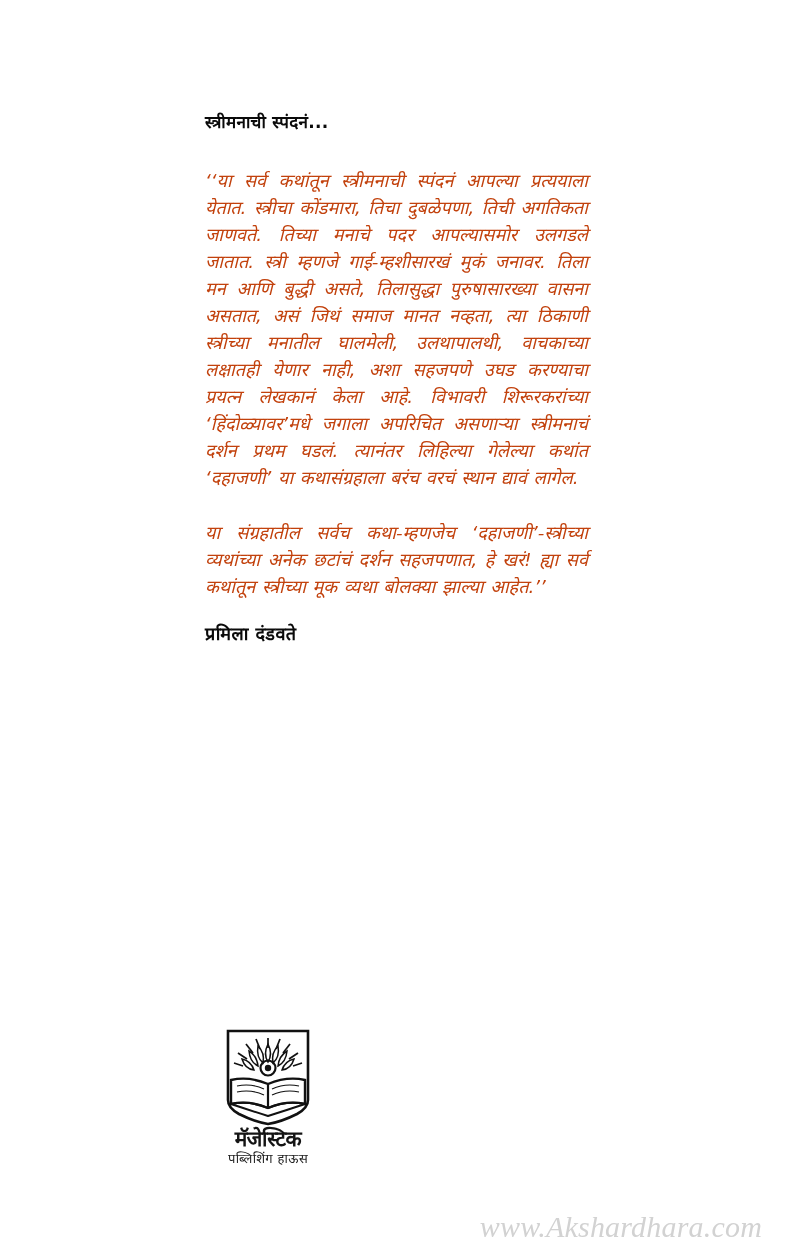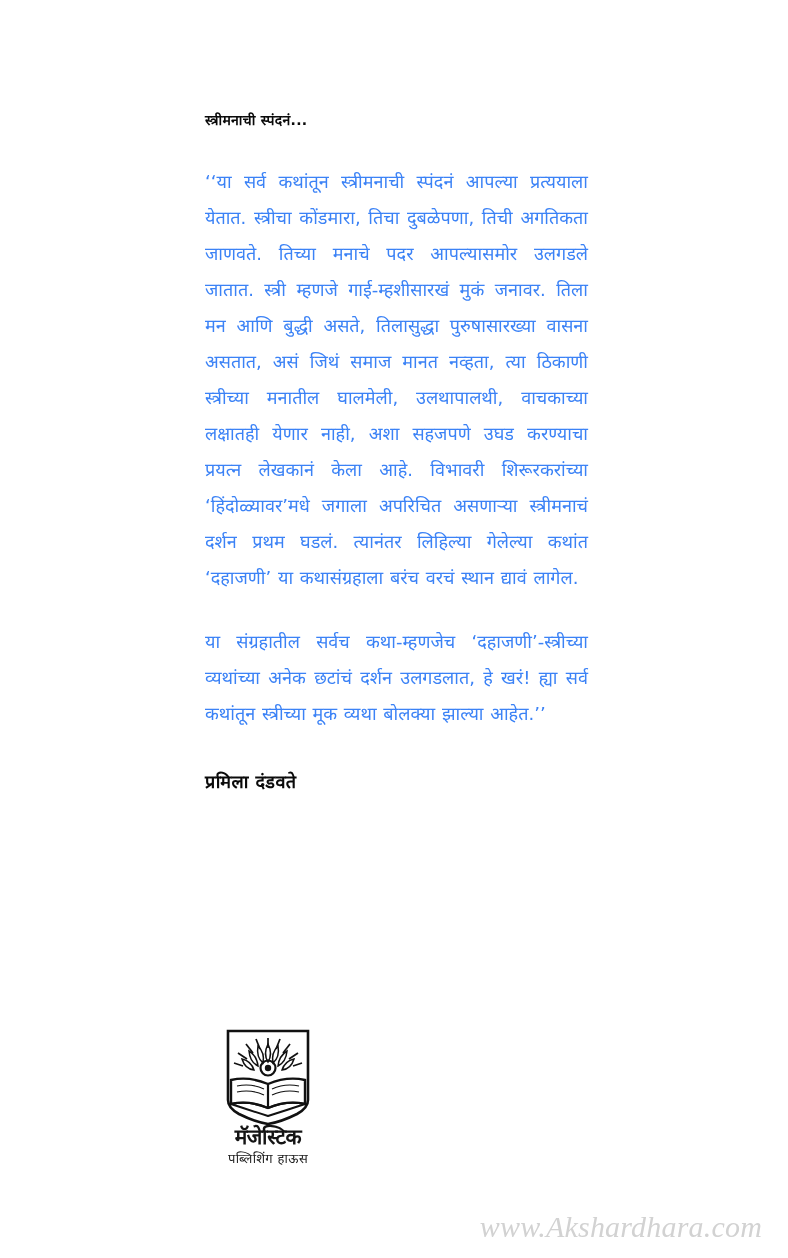--- a/index.html
+++ b/index.html
@@ -24,70 +24,71 @@
   .content {
     position: absolute;
     left: 205px;
     top: 112px;
     width: 383px;
   }
 
   .section-title {
     font-family: "DejaVu Sans", "Liberation Sans", sans-serif;
     font-weight: bold;
-    font-size: 14px;
+    font-size: 17px;
     line-height: 1.25;
     color: #0a0a0a;
     letter-spacing: 0.3px;
     margin: 0 0 34px 0;
   }
 
   .body-para {
     font-family: "DejaVu Sans", "Liberation Sans", sans-serif;
     font-size: 18px;
-    line-height: 36px;
-    color: #3b82f6;
+    line-height: 27px;
+    color: #c2410c;
     text-align: justify;
     text-justify: inter-word;
     word-spacing: 1px;
     margin: 0;
+    font-style: italic;
   }
 
   .body-para.first {
     margin-bottom: 28px;
   }
 
   .signature {
     font-family: "DejaVu Sans", "Liberation Sans", sans-serif;
     font-weight: bold;
     font-size: 18px;
     line-height: 1.3;
     color: #0a0a0a;
     letter-spacing: 0.4px;
-    margin-top: 38px;
+    margin-top: 22px;
   }
 
   
   .logo-block {
     position: absolute;
     left: 216px;
     top: 1028px;
     width: 104px;
     text-align: center;
   }
 
   .logo-emblem {
     width: 86px;
     height: 98px;
     display: block;
     margin: 0 auto;
   }
 
   .logo-name {
-    font-family: Liberation Mono, monospace;
+    font-family: Liberation Sans, sans-serif;
     font-weight: bold;
     font-size: 21px;
     line-height: 1;
     color: #141414;
     margin-top: 2px;
     letter-spacing: -0.5px;
   }
 
   .logo-sub {
     font-family: "DejaVu Sans", "Liberation Sans", sans-serif;
@@ -116,21 +117,21 @@
 <body>
 
 <div class="page">
 
   <div class="content">
 
     <h1 class="section-title">स्त्रीमनाची स्पंदनं...</h1>
 
     <p class="body-para first">‘‘या सर्व कथांतून स्त्रीमनाची स्पंदनं आपल्या प्रत्ययाला येतात. स्त्रीचा कोंडमारा, तिचा दुबळेपणा, तिची अगतिकता जाणवते. तिच्या मनाचे पदर आपल्यासमोर उलगडले जातात. स्त्री म्हणजे गाई-म्हशीसारखं मुकं जनावर. तिला मन आणि बुद्धी असते, तिलासुद्धा पुरुषासारख्या वासना असतात, असं जिथं समाज मानत नव्हता, त्या ठिकाणी स्त्रीच्या मनातील घालमेली, उलथापालथी, वाचकाच्या लक्षातही येणार नाही, अशा सहजपणे उघड करण्याचा प्रयत्न लेखकानं केला आहे. विभावरी शिरूरकरांच्या ‘हिंदोळ्यावर’मधे जगाला अपरिचित असणाऱ्या स्त्रीमनाचं दर्शन प्रथम घडलं. त्यानंतर लिहिल्या गेलेल्या कथांत ‘दहाजणी’ या कथासंग्रहाला बरंच वरचं स्थान द्यावं लागेल.</p>
 
-    <p class="body-para">या संग्रहातील सर्वच कथा-म्हणजेच ‘दहाजणी’-स्त्रीच्या व्यथांच्या अनेक छटांचं दर्शन उलगडलात, हे खरं! ह्या सर्व कथांतून स्त्रीच्या मूक व्यथा बोलक्या झाल्या आहेत.’’</p>
+    <p class="body-para">या संग्रहातील सर्वच कथा-म्हणजेच ‘दहाजणी’-स्त्रीच्या व्यथांच्या अनेक छटांचं दर्शन सहजपणात, हे खरं! ह्या सर्व कथांतून स्त्रीच्या मूक व्यथा बोलक्या झाल्या आहेत.’’</p>
 
     <div class="signature">प्रमिला दंडवते</div>
 
   </div>
 
   <div class="logo-block">
 
     <svg class="logo-emblem" viewBox="0 0 86 98">
 
       <path d="M3 3 H83 V72 Q83 80 72 86 Q56 94 43 96 Q30 94 14 86 Q3 80 3 72 Z" fill="none" stroke="#111" stroke-width="2.6"></path>

